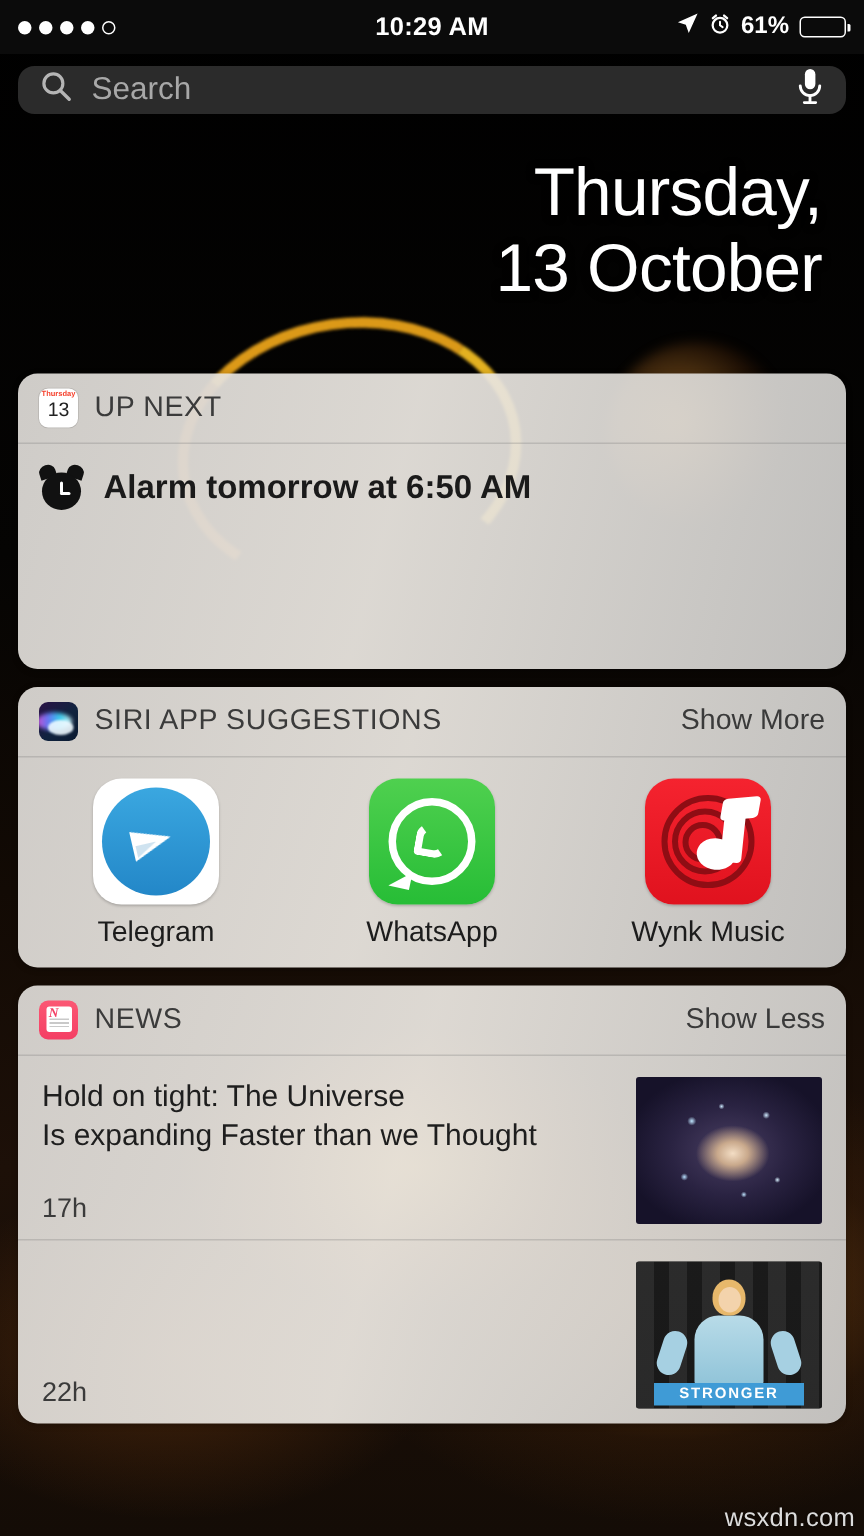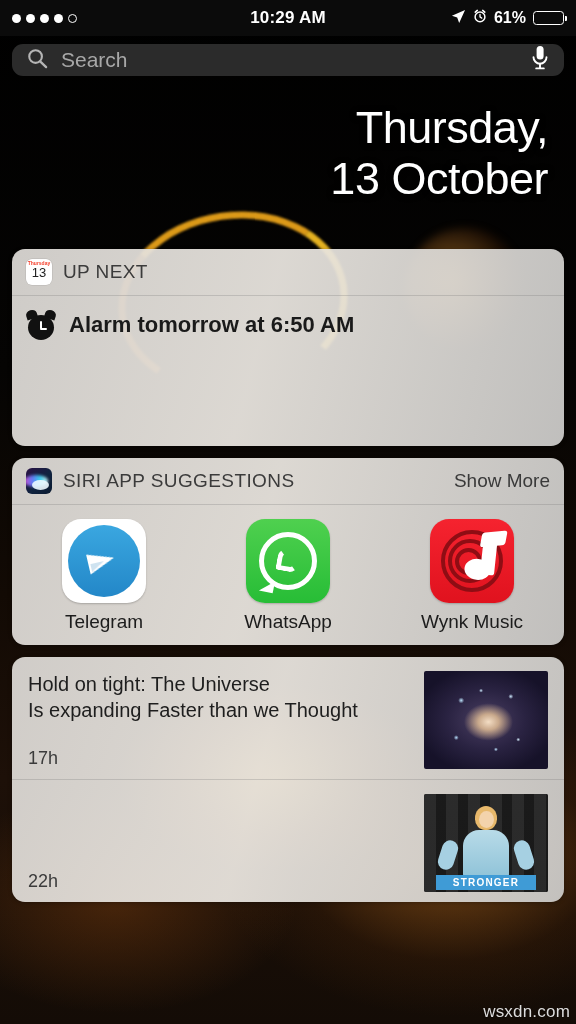--- a/index.html
+++ b/index.html
@@ -412,20 +412,27 @@
           <span class="sp3"></span>
         <span class="note"></span>
       </span>
       <span class="label">Wynk Music</span>
     </div>
 
   </div>
 </div>
 
 <div class="widget">
+  <div class="whead">
+    <span class="chip news">
+        <span class="paper"></span>
+      </span>
+    <span class="title">NEWS</span>
+    <span class="action">Show Less</span>
+  </div>
 
   <div class="news-item">
     <div class="news-text">
       <div class="news-head">
         <div>Hold on tight: The Universe</div>
         <div>Is expanding Faster than we Thought</div>
       </div>
       <div class="news-time">17h</div>
     </div>
     <div class="thumb galaxy"></div>

